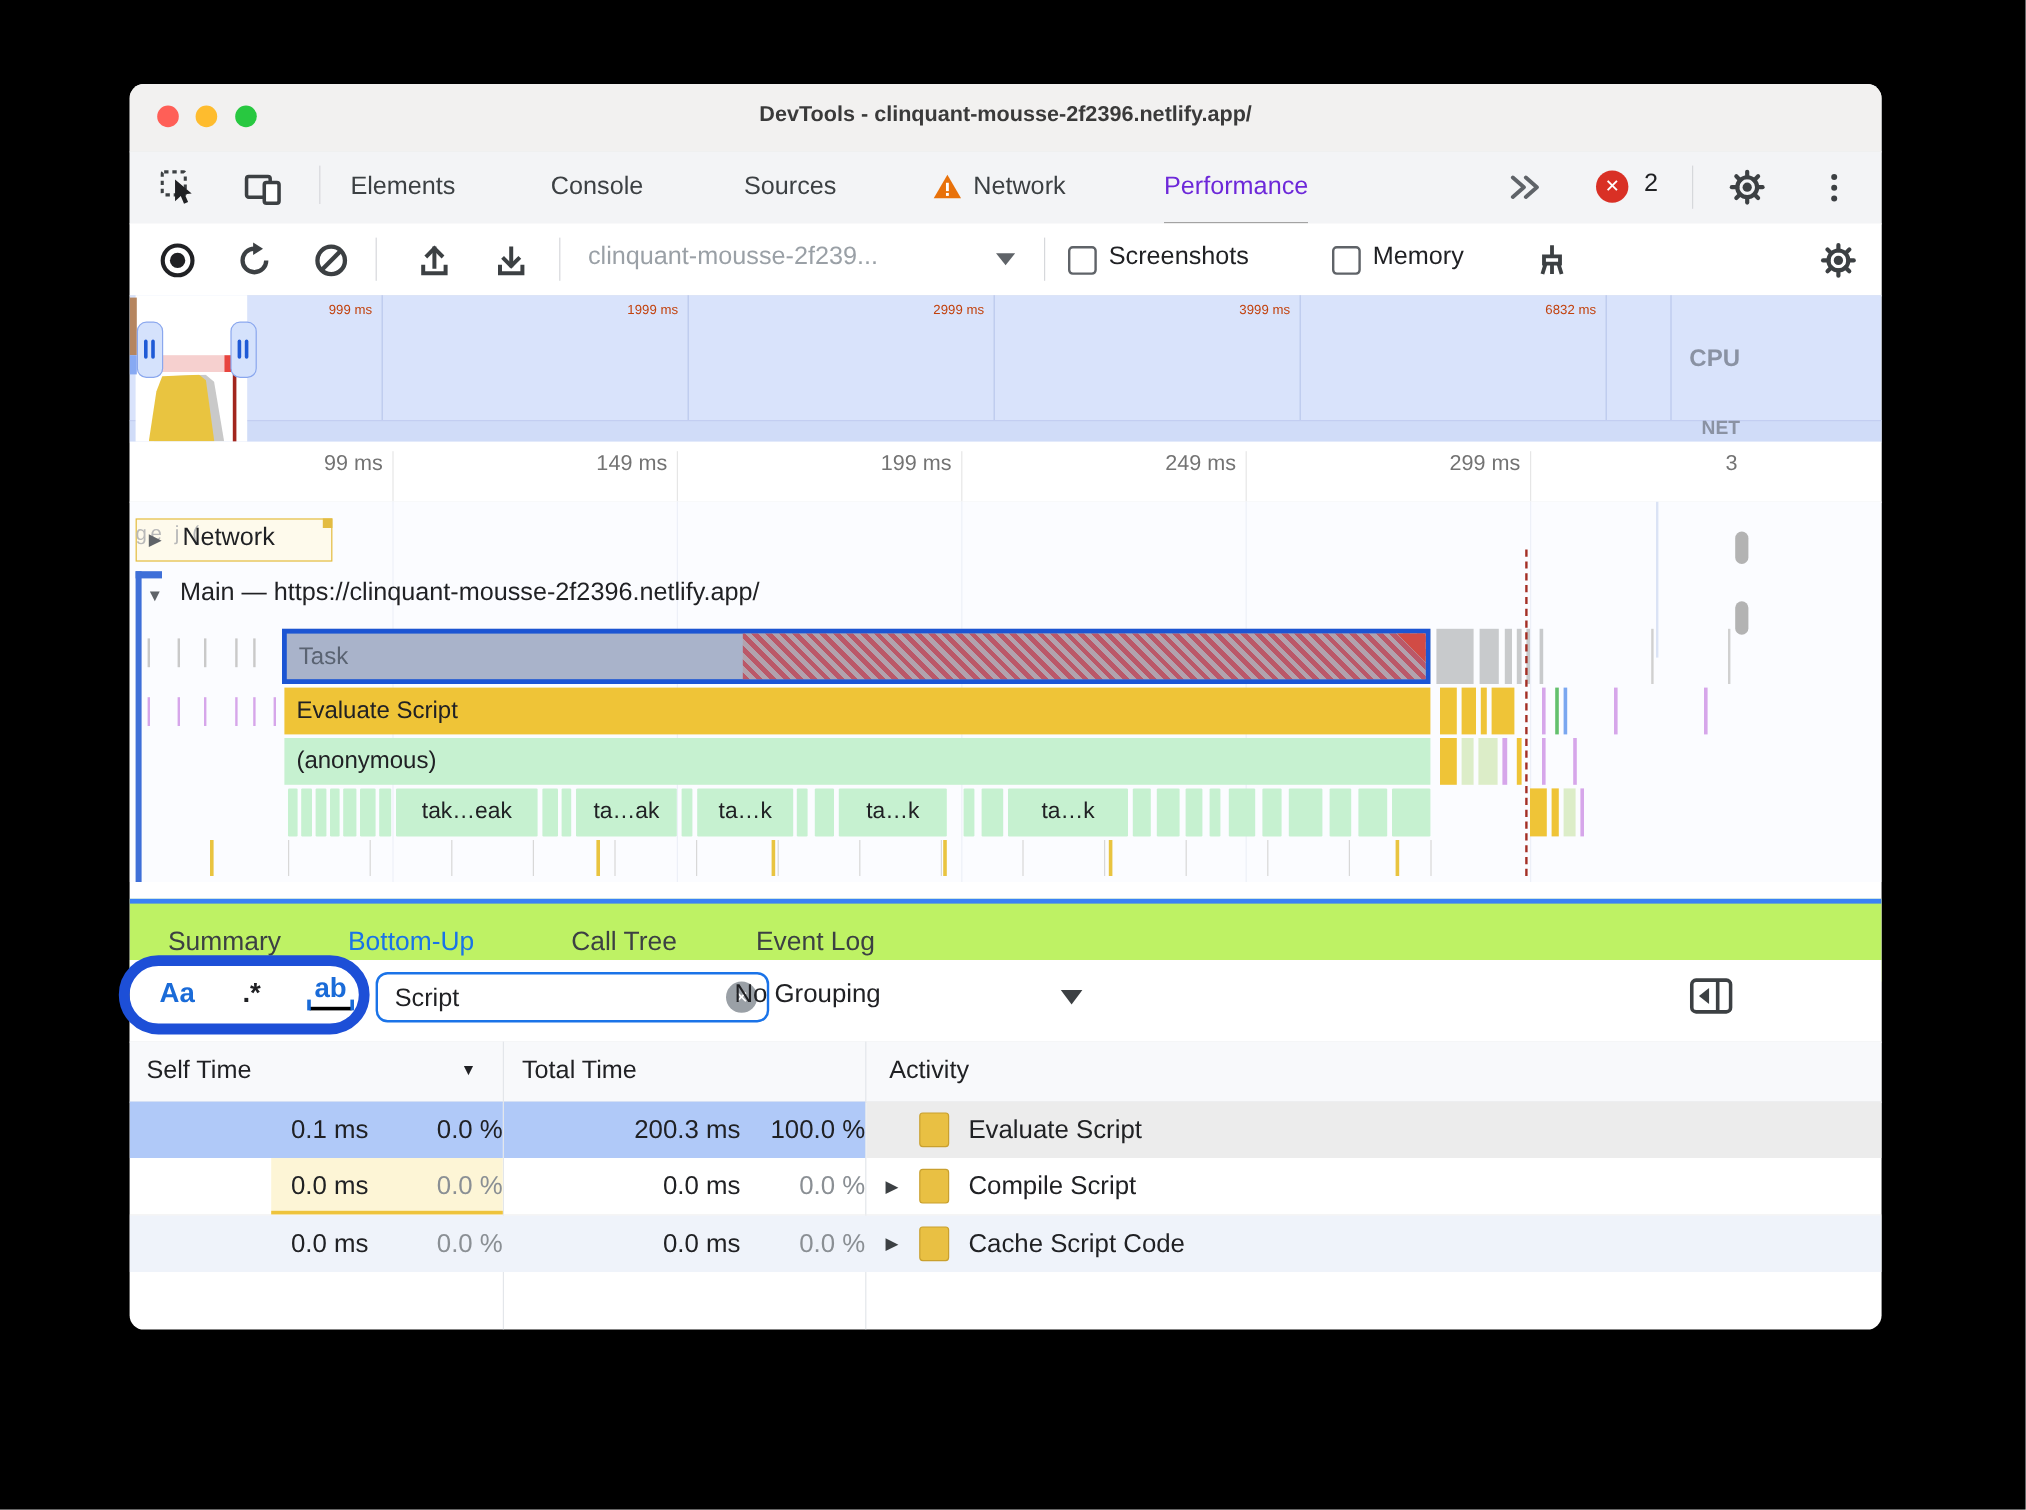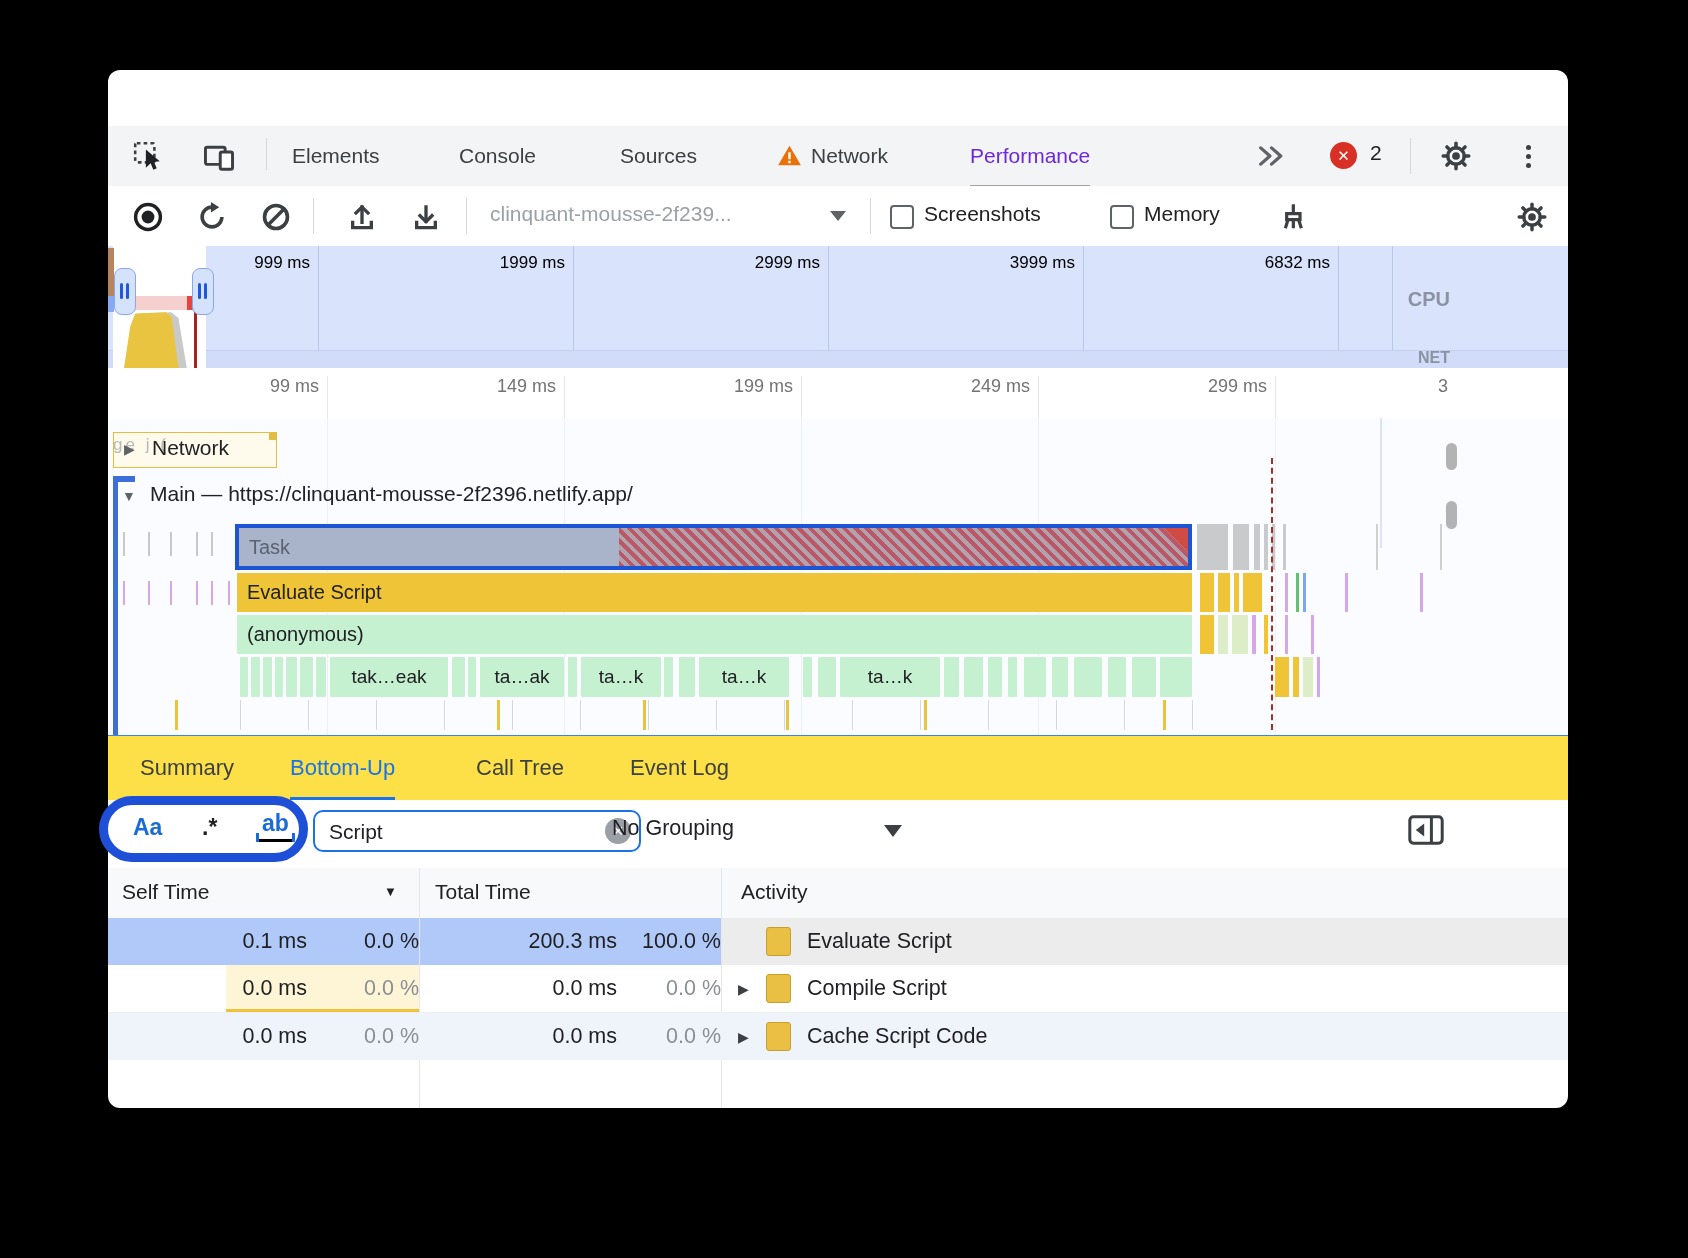--- a/index.html
+++ b/index.html
@@ -26,41 +26,41 @@
   
   .perfbar{position:absolute;left:0;top:116px;width:100%;height:60px;background:#fff;
            border-bottom:1px solid #e4e4e4;}
   .ricon{position:absolute;top:14px;}
   .cb{position:absolute;top:19px;width:20px;height:20px;border:2px solid #5f6368;border-radius:4px;background:#fff;}
   .plabel{position:absolute;top:16px;font-size:21px;color:#202124;}
   .greyt{color:#9aa0a6;}
   
   .overview{position:absolute;left:0;top:176px;width:100%;height:122px;background:#d9e3fb;}
   .ovline{position:absolute;top:0;width:1px;height:122px;background:#bac7ec;}
-  .ovtick{position:absolute;top:7px;font-size:17px;color:#000000;}
+  .ovtick{position:absolute;top:7px;font-size:11px;color:#c2410c;}
   .netstrip{position:absolute;left:0;top:104px;width:100%;height:18px;background:#d0dcf8;border-top:1px solid #c3cef1;}
   .ovlab{position:absolute;font-weight:bold;color:#8a92a3;}
   .handle{position:absolute;top:22px;width:20px;height:45px;background:#d5e2fc;border:1.5px solid #8aa7ee;
           border-radius:8px;}
   .handle b{position:absolute;top:14px;width:3px;height:16px;background:#1f5ad6;border-radius:2px;}
   
   .ruler{position:absolute;left:0;top:298px;width:100%;height:50px;background:#fff;border-bottom:1px solid #ececec;}
   .rtick{position:absolute;top:8px;font-size:18px;color:#737373;}
   .rline{position:absolute;top:8px;width:1px;height:42px;background:#e6e6e6;}
   
   .tracks{position:absolute;left:0;top:348px;width:100%;height:317px;background:#fbfcff;overflow:hidden;}
   .gline{position:absolute;top:0;width:1px;height:317px;background:#edf0f8;}
   .flrow{position:absolute;left:0;width:100%;}
   .seg{position:absolute;top:0;height:100%;background:#c6f1d0;border-radius:1px;
        font-size:19px;color:#202124;text-align:center;line-height:40px;overflow:hidden;white-space:nowrap;}
   .tick{position:absolute;top:8px;width:2px;height:24px;}
   .barlab{font-size:20px;color:#202124;line-height:39px;padding-left:10px;white-space:nowrap;overflow:hidden;}
   .thumb{position:absolute;left:1338px;width:11px;border-radius:6px;background:#b3b3b3;}
   
-  .paneltabs{position:absolute;left:0;top:665px;width:100%;height:65px;background:#fde047;border-top:1px solid #3b82f6;}
+  .paneltabs{position:absolute;left:0;top:679px;width:100%;height:65px;background:#bef264;border-top:4px solid #3b82f6;}
   .ptab{position:absolute;top:0;height:61px;line-height:64px;font-size:22px;color:#3c4043;}
   .ptab.sel{color:#1a73e8;border-bottom:4px solid #1a73e8;}
   
   .filterbar{position:absolute;left:0;top:730px;width:100%;height:68px;background:#fff;border-bottom:1px solid #e2e4e8;}
   .ficon{position:absolute;top:14px;font-size:23px;font-weight:bold;}
   .searchbox{position:absolute;left:205px;top:10px;width:328px;height:42px;border:2px solid #1a73e8;
              border-radius:10px;background:#fff;box-sizing:border-box;}
   .searchbox input{position:absolute;left:12px;top:3px;width:210px;height:32px;border:none;outline:none;
                    font-size:21px;color:#202124;font-family:inherit;background:transparent;}
   .clearbtn{position:absolute;right:8px;top:6px;width:26px;height:26px;border-radius:50%;background:#9aa0a6;
@@ -82,20 +82,26 @@
   .exp{display:inline-block;width:28px;font-size:14px;color:#3c4043;}
   
   .ring{position:absolute;left:99px;top:796px;width:209px;height:66px;border:9px solid #1d4fd7;
         border-radius:34px;box-sizing:border-box;z-index:60;}
 </style>
 </head>
 <body>
 
 <div class="window">
 
+  <div class="titlebar">
+    <span class="tl" style="left:23px;background:#ff5f57;"></span>
+    <span class="tl" style="left:55px;background:#febc2e;"></span>
+    <span class="tl" style="left:88px;background:#28c840;"></span>
+    <div class="title">DevTools - clinquant-mousse-2f2396.netlify.app/</div>
+  </div>
 
   <div class="tabbar">
     <span class="abs" style="left:24px;top:14px;">
       <svg width="32" height="32" viewBox="0 0 30 30">
           <rect x="3" y="3" width="18" height="18" rx="1.5" fill="none" stroke="#3c4043" stroke-width="2.4" stroke-dasharray="3.4 3"></rect>
           <polygon points="13,9 13,26 17.5,21.8 20,28 23.2,26.5 20.6,20.6 26,20" fill="#202124"></polygon>
         </svg>
     </span>
     <span class="abs" style="left:95px;top:16px;">
       <svg width="32" height="30" viewBox="0 0 26 24">

